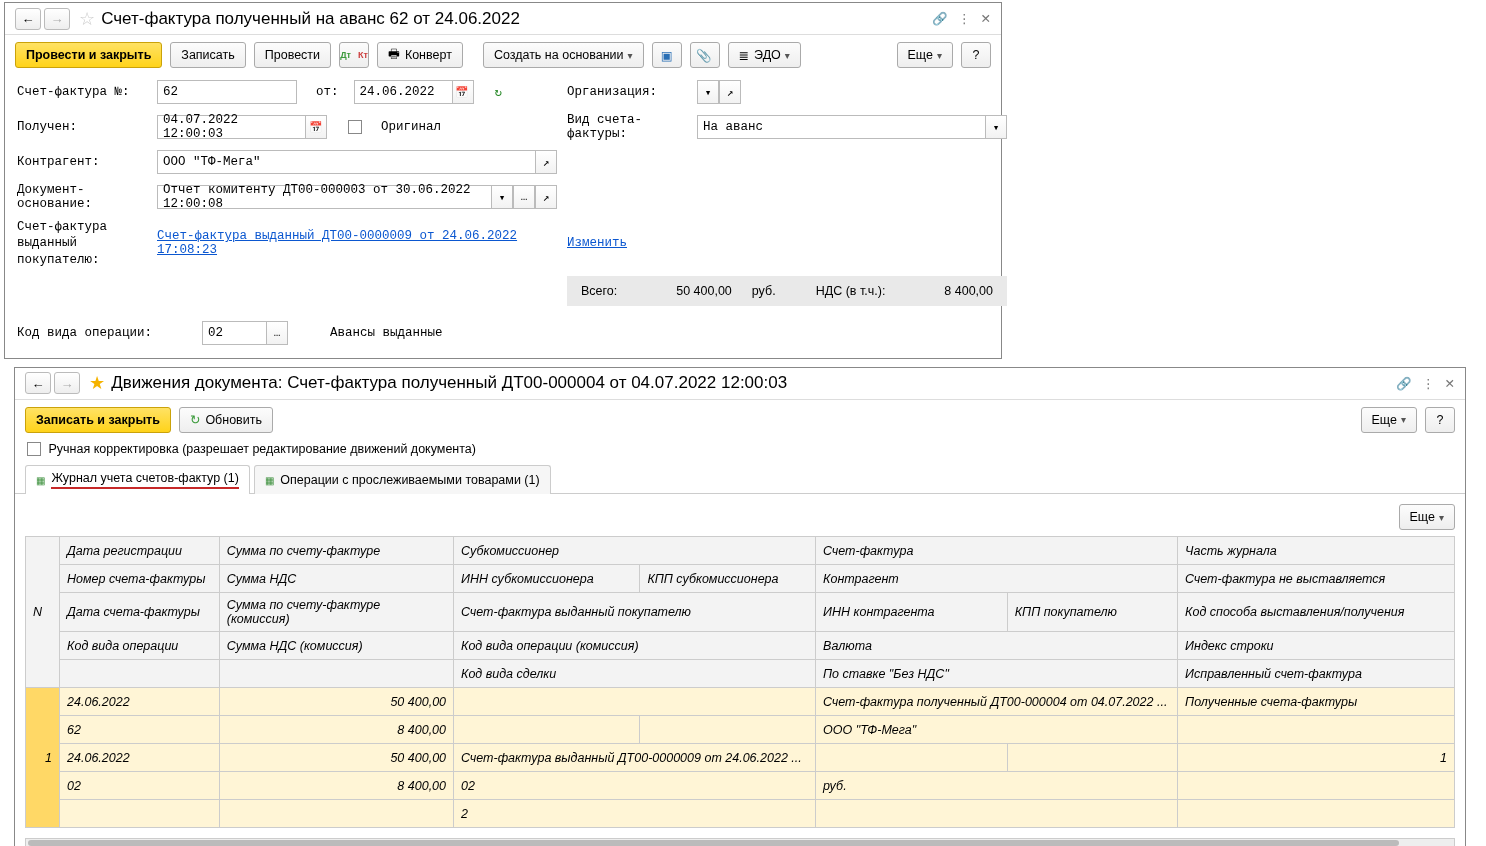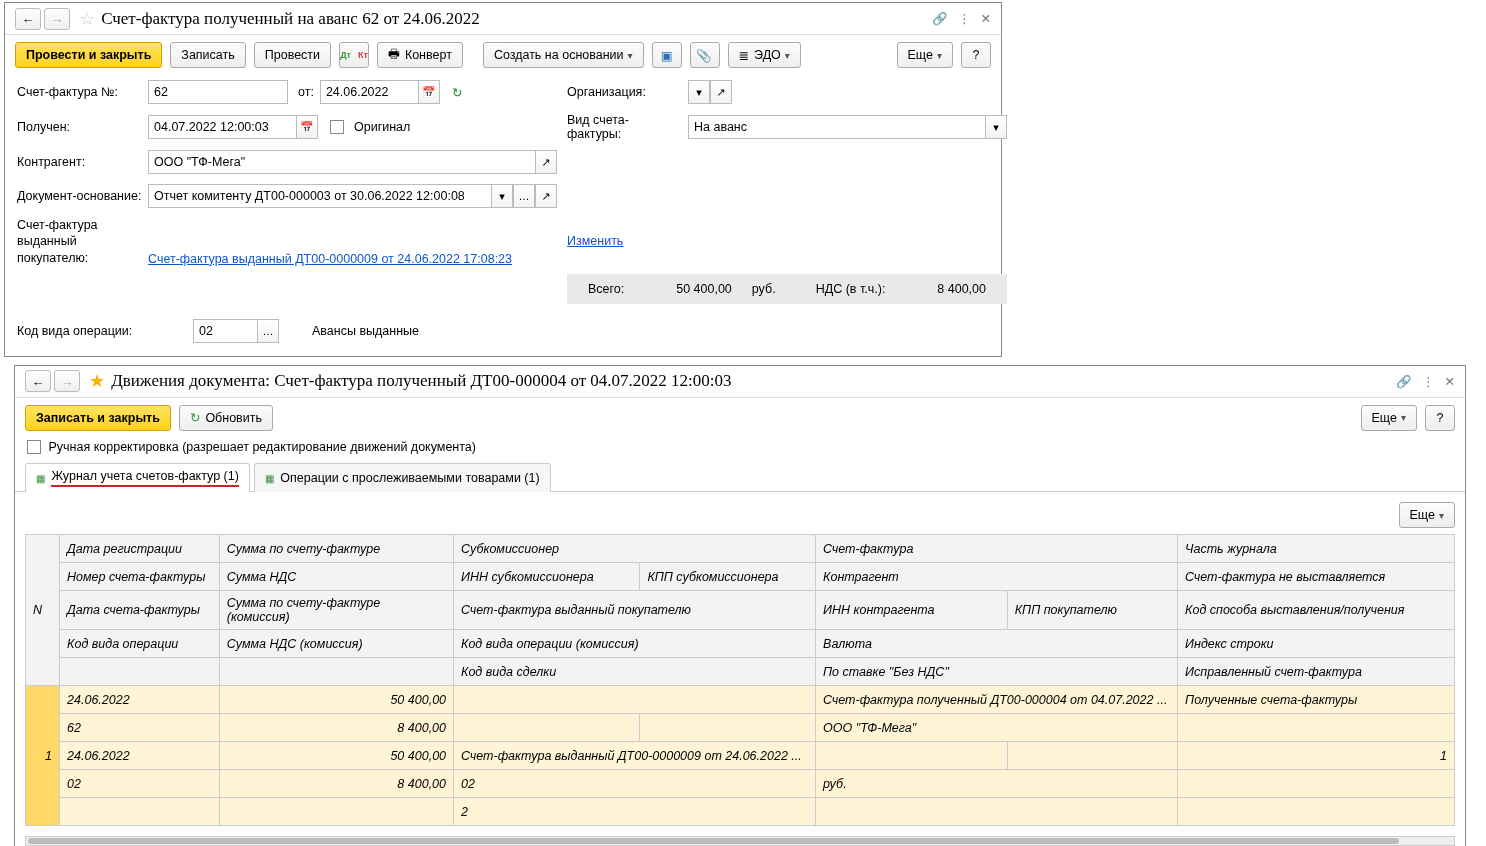--- a/index.html
+++ b/index.html
@@ -28,21 +28,21 @@
     border-radius: 3px;
     background: linear-gradient(#fff,#eee);
     display: inline-flex; align-items: center; justify-content: center;
     margin-right: 3px;
     cursor: pointer;
     font-size: 13px;
   }
   .nav-btn.dis { color: #aaa; }
   .star { font-size: 18px; margin: 0 6px; color: #ccc; }
   .star.fav { color: #f5b301; }
-  .title-text { font-size: 17px; font-weight: 500; font-family: Liberation Serif, serif; }
+  .title-text { font-size: 17px; font-weight: 500; }
   .title-right { margin-left: auto; display: flex; align-items: center; gap: 10px; color: #777; }
   .title-right span, .title-right div { cursor: pointer; }
 
   .toolbar {
     display: flex;
     align-items: center;
     padding: 7px 10px;
     gap: 8px;
     flex-wrap: wrap;
   }
@@ -67,21 +67,21 @@
   .pill .ico { margin-right: 5px; }
   .caret-down::after { content: "▾"; margin-left: 4px; color: #555; font-size: 10px; }
 
   .form-grid {
     padding: 4px 12px 12px 12px;
     display: grid;
     grid-template-columns: 540px 440px;
     column-gap: 10px;
     row-gap: 8px;
   }
-  .row { display: flex; align-items: center; gap: 6px; min-height: 26px; }
+  .row { display: flex; align-items: center; gap: 15px; min-height: 26px; font-family: Liberation Mono, monospace; }
   .lbl { width: 125px; flex-shrink: 0; }
   .inp {
     border: 1px solid #bbb;
     height: 24px;
     padding: 2px 5px;
     background: #fff;
     display: inline-flex;
     align-items: center;
   }
   .btn-sq {
@@ -90,21 +90,21 @@
     background: linear-gradient(#fff,#f2f2f2);
     display: inline-flex; align-items: center; justify-content: center;
     cursor: pointer; font-size: 11px;
   }
   .combo { display: flex; }
   .combo .inp { border-right: none; }
   .link { color: #0b57d0; text-decoration: underline; cursor: pointer; }
   .totals {
     grid-column: 2;
     background: #e9e9e9;
-    padding: 8px 21px;
+    padding: 8px 14px;
     display: flex; align-items: center;
     gap: 20px;
   }
 
   .cb { width: 14px; height: 14px; border: 1px solid #888; display:inline-block; margin-right:4px; vertical-align:middle;}
 
   .tabs { display: flex; padding: 0 10px; border-bottom: 1px solid #ccc; }
   .tab {
     border: 1px solid #ccc;
     border-bottom: none;
@@ -238,21 +238,21 @@
       <span class="lbl">Документ-основание:</span>
       <div class="combo" style="flex:1">
         <span class="inp" style="flex:1">Отчет комитенту ДТ00-000003 от 30.06.2022 12:00:08</span>
         <span class="btn-sq">▾</span>
         <span class="btn-sq">…</span>
         <span class="btn-sq">↗</span>
       </div>
     </div>
     <div></div>
 
-    <div class="row" style="align-items:flex-end">
+    <div class="row" style="align-items:center">
       <span class="lbl" style="width:125px;line-height:1.3">Счет-фактура выданный покупателю:</span>
       <span class="link">Счет-фактура выданный ДТ00-0000009 от 24.06.2022 17:08:23</span>
     </div>
     <div class="row">
       <span class="link">Изменить</span>
     </div>
 
     <div></div>
     <div class="totals">
       <span>Всего:</span>

